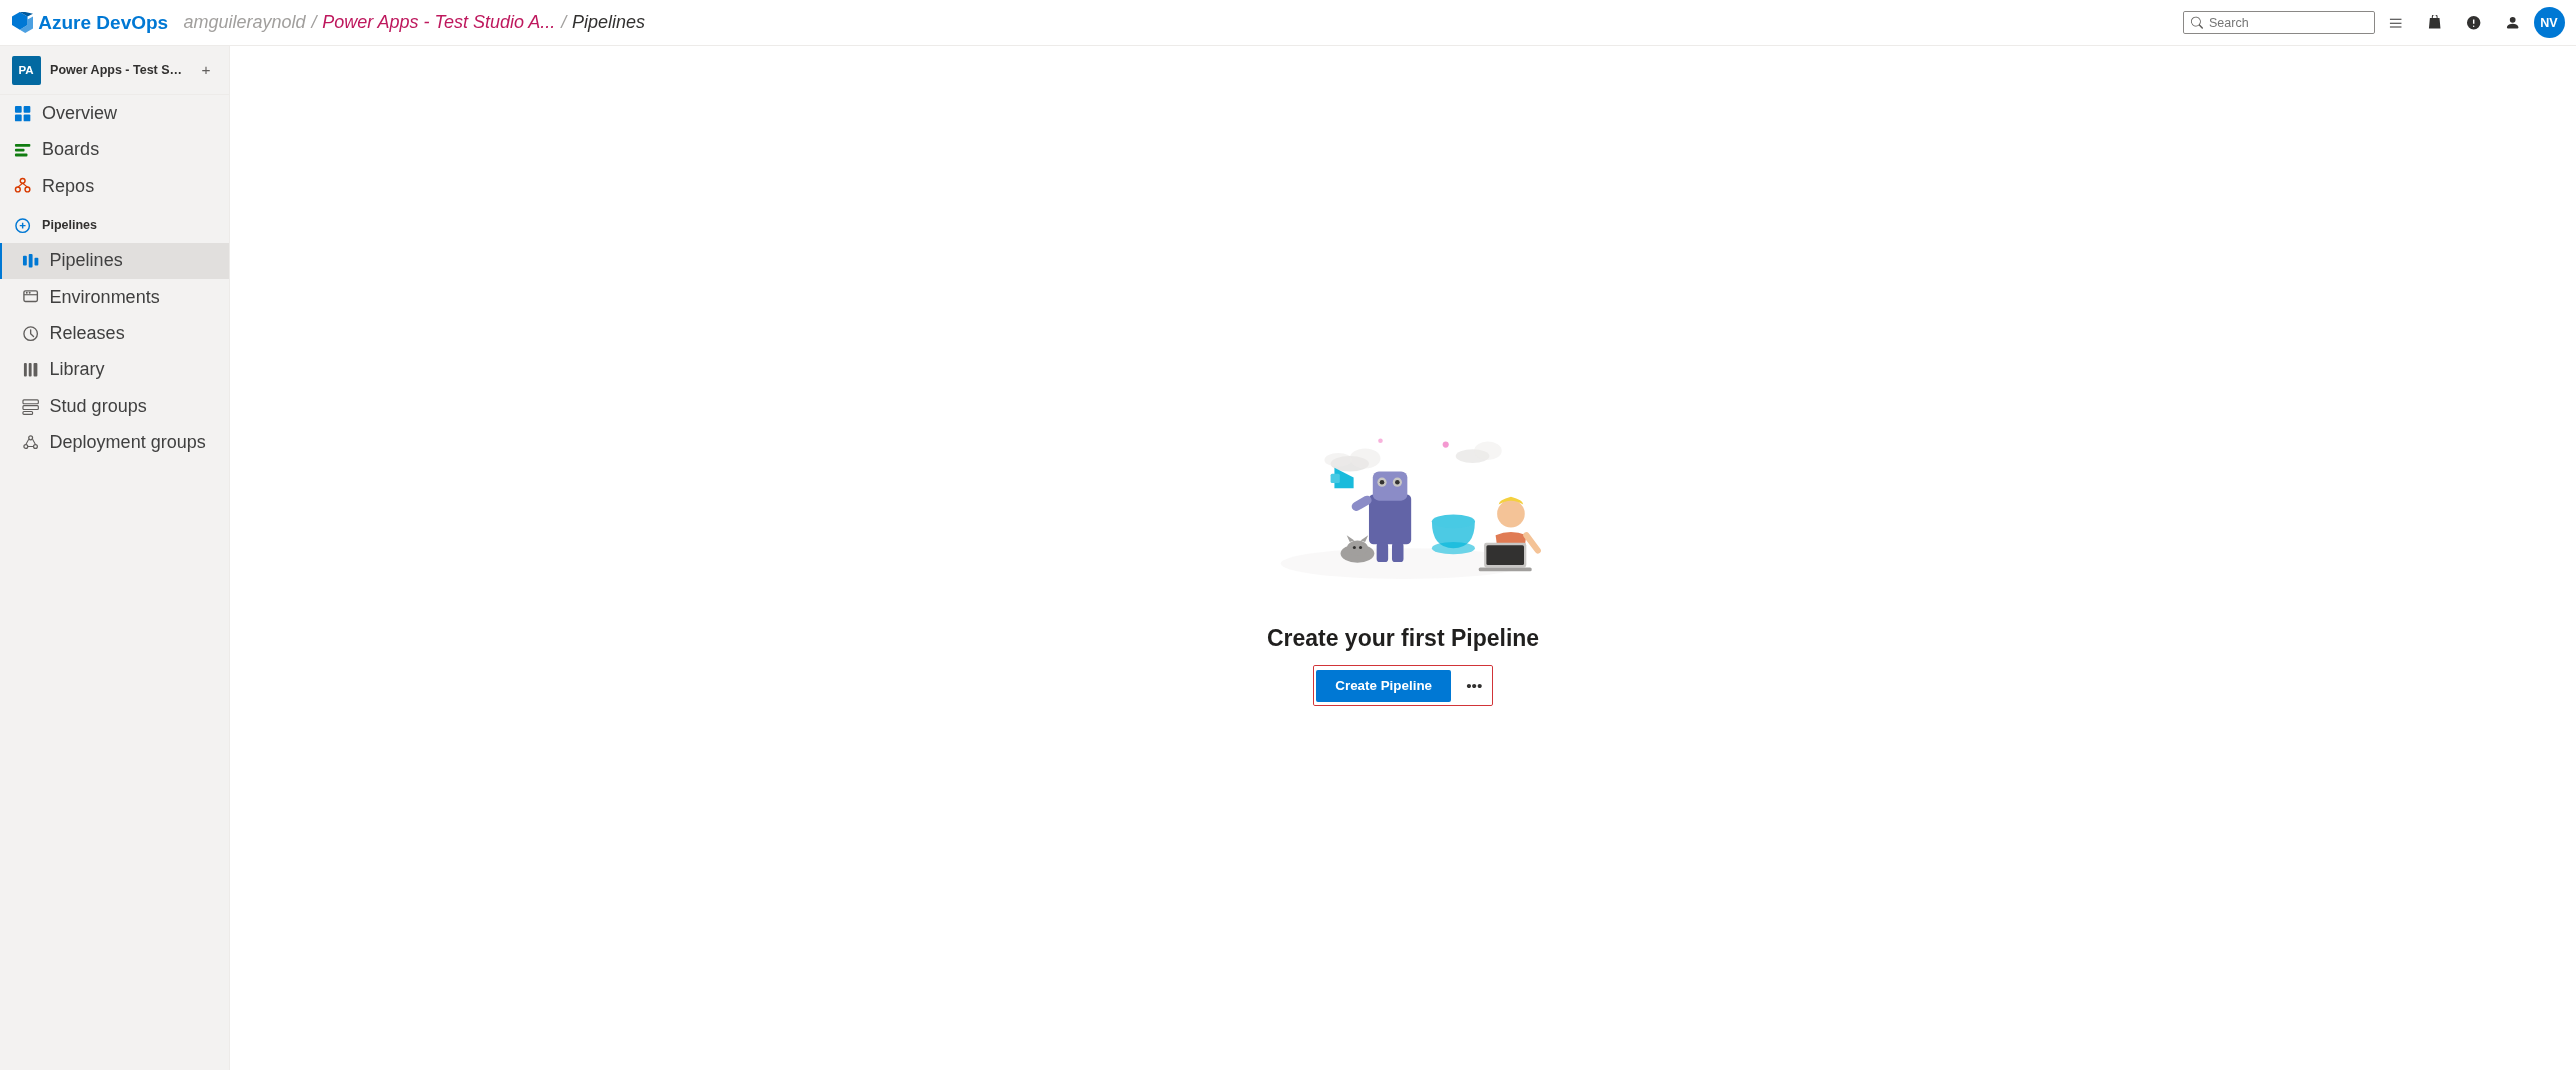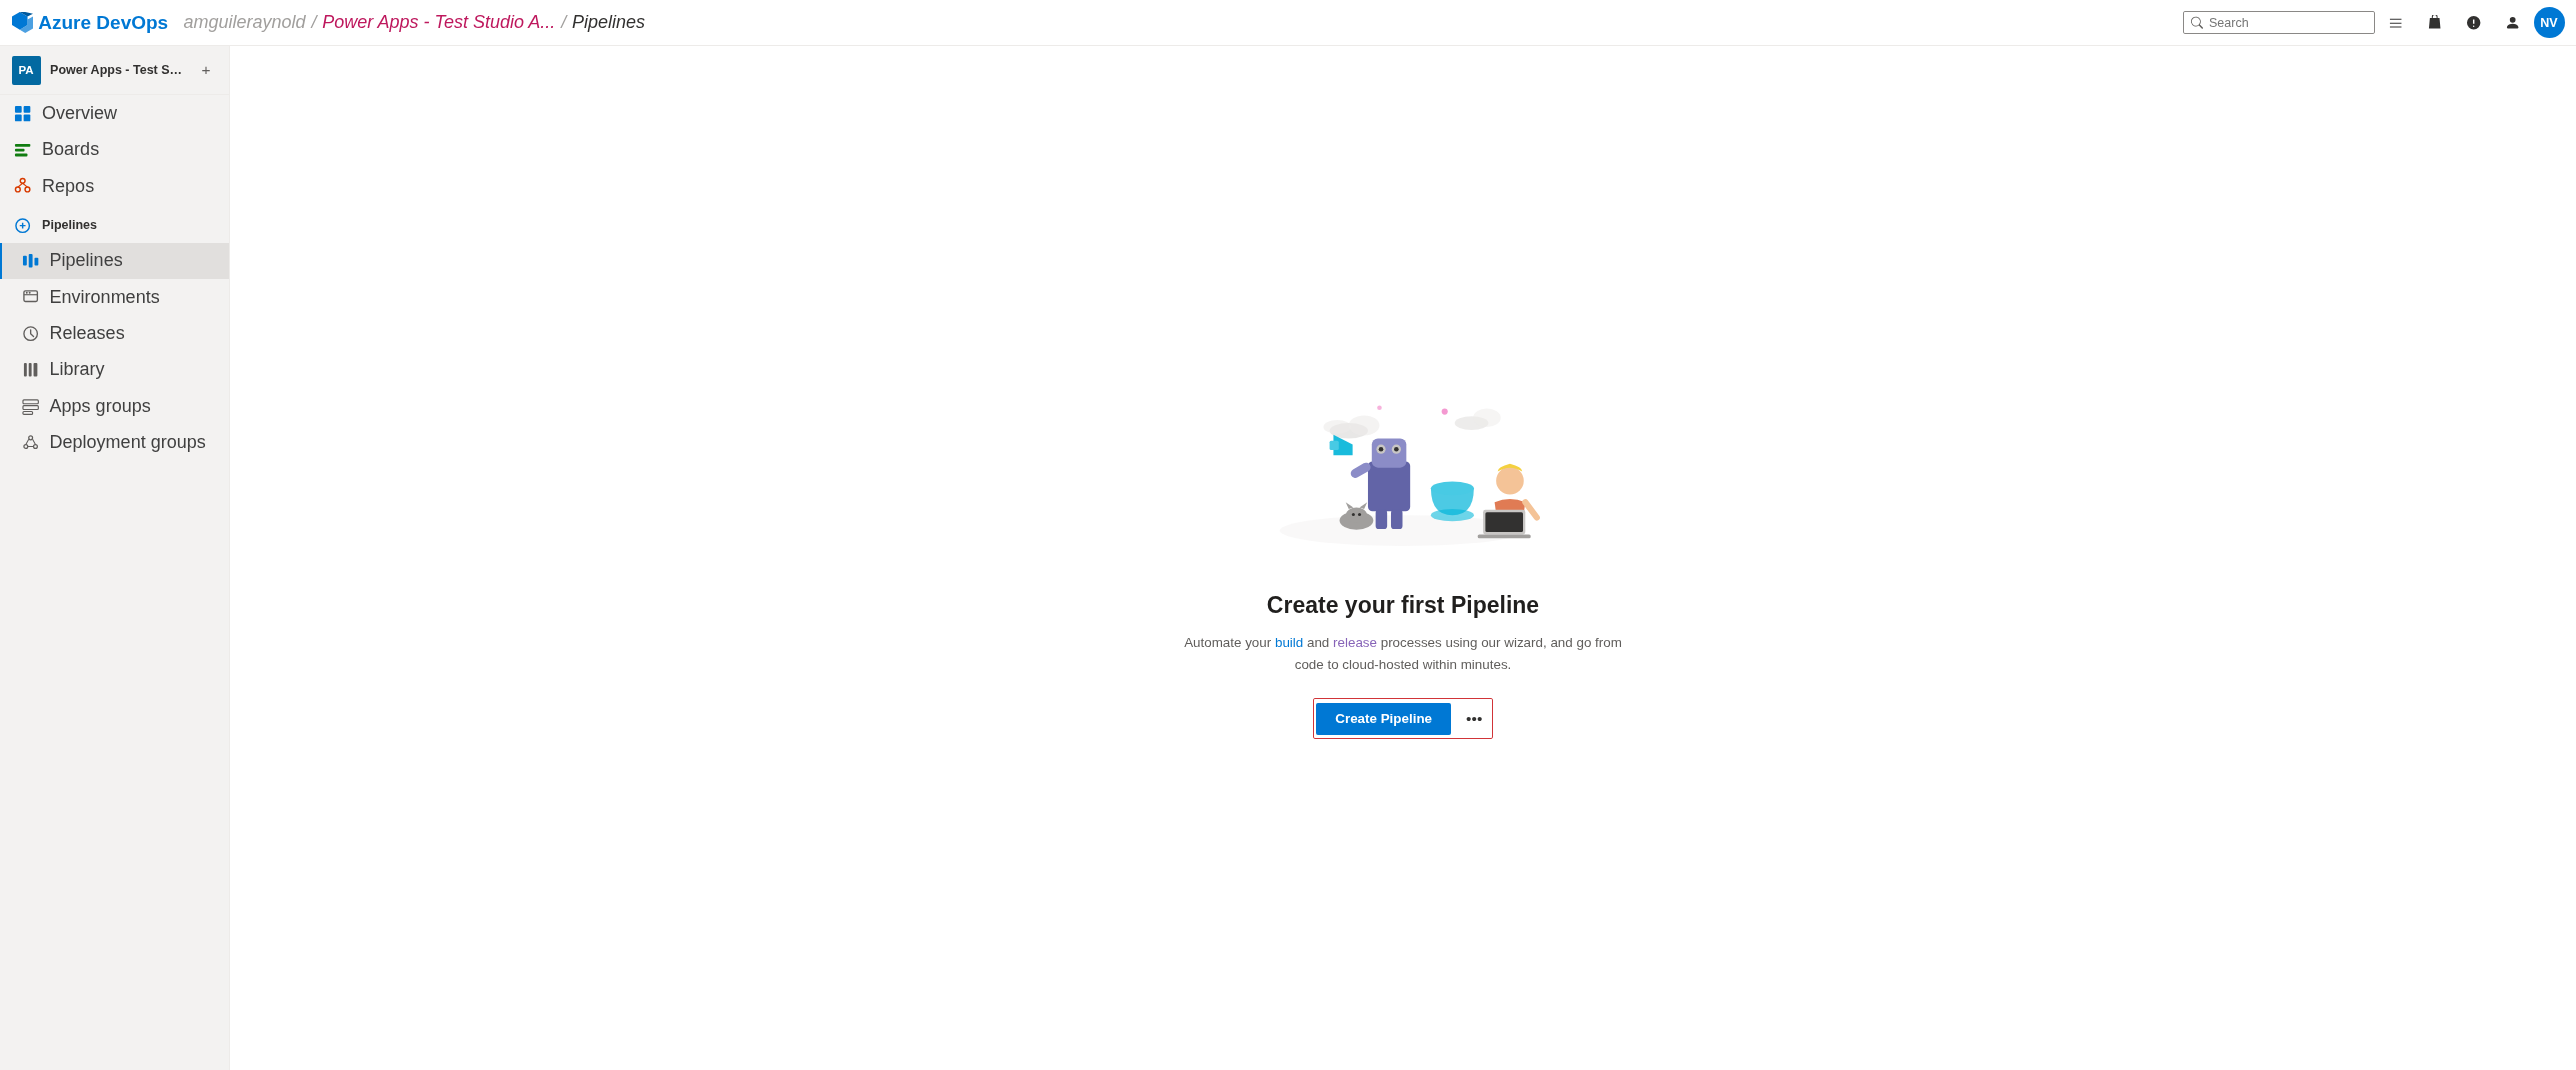--- a/index.html
+++ b/index.html
@@ -412,21 +412,21 @@
     </div>
 
     <div class="nav-item sub">
       <span class="nav-icon">
         <svg viewBox="0 0 18 18" fill="none" xmlns="http://www.w3.org/2000/svg">
           <rect x="1" y="2" width="16" height="4" rx="1" stroke="#605e5c" stroke-width="1.2"></rect>
           <rect x="1" y="8" width="16" height="4" rx="1" stroke="#605e5c" stroke-width="1.2"></rect>
           <rect x="1" y="14" width="10" height="3" rx="1" stroke="#605e5c" stroke-width="1.2"></rect>
         </svg>
       </span>
-      <span>Apps groups</span>
+      <span>Stud groups</span>
     </div>
 
     <div class="nav-item sub">
       <span class="nav-icon">
         <svg viewBox="0 0 18 18" fill="none" xmlns="http://www.w3.org/2000/svg">
           <circle cx="9" cy="4" r="2" stroke="#605e5c" stroke-width="1.3"></circle>
           <circle cx="4" cy="13" r="2" stroke="#605e5c" stroke-width="1.3"></circle>
           <circle cx="14" cy="13" r="2" stroke="#605e5c" stroke-width="1.3"></circle>
           <path d="M7 5.5L4 11M11 5.5L14 11M6 13H12" stroke="#605e5c" stroke-width="1.1"></path>
         </svg>
@@ -486,24 +486,20 @@
         <rect x="305" y="158" width="55" height="32" rx="3" fill="#c8c6c4"></rect>
         <rect x="308" y="161" width="49" height="26" rx="2" fill="#323130"></rect>
         <rect x="298" y="190" width="69" height="5" rx="2" fill="#a19f9d"></rect>
 
         <path d="M324 108 Q340 98 356 108 Q356 102 340 98 Q324 102 324 108Z" fill="#f4d03f"></path>
 
         <path d="M360 148 L375 168" stroke="#f4c397" stroke-width="8" stroke-linecap="round"></path>
       </svg>
 
       <h1 class="hero-title">Create your first Pipeline</h1>
-      <p class="hero-desc">
-        Automate your <span style="color:#0078d4">build</span> and <span style="color:#8764b8">release</span> processes using our wizard, and go from<br>
-        code to cloud-hosted within minutes.
-      </p>
       <div class="hero-actions">
         <button class="create-pipeline-btn">Create Pipeline</button>
         <button class="more-btn">
           <span>•••</span>
         </button>
       </div>
     </div>
   </div>
 </div>
 

